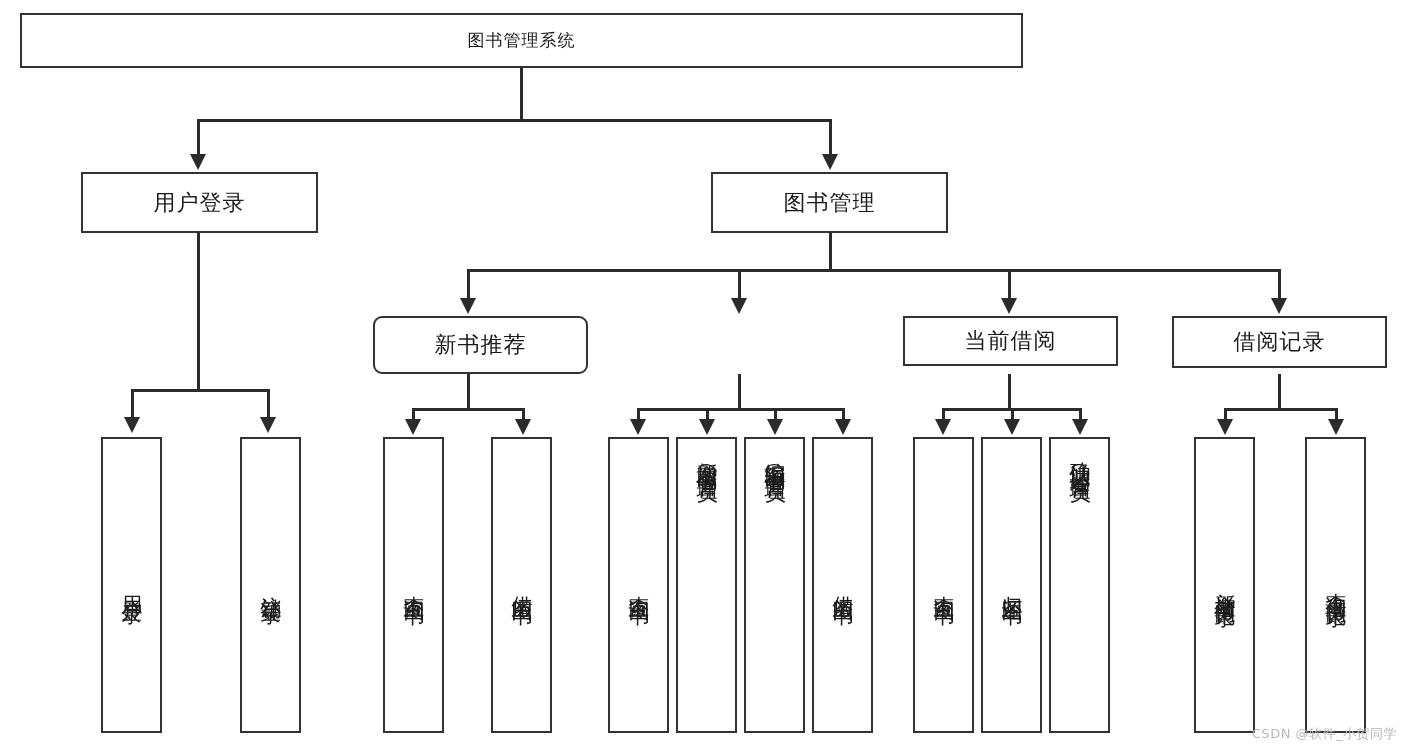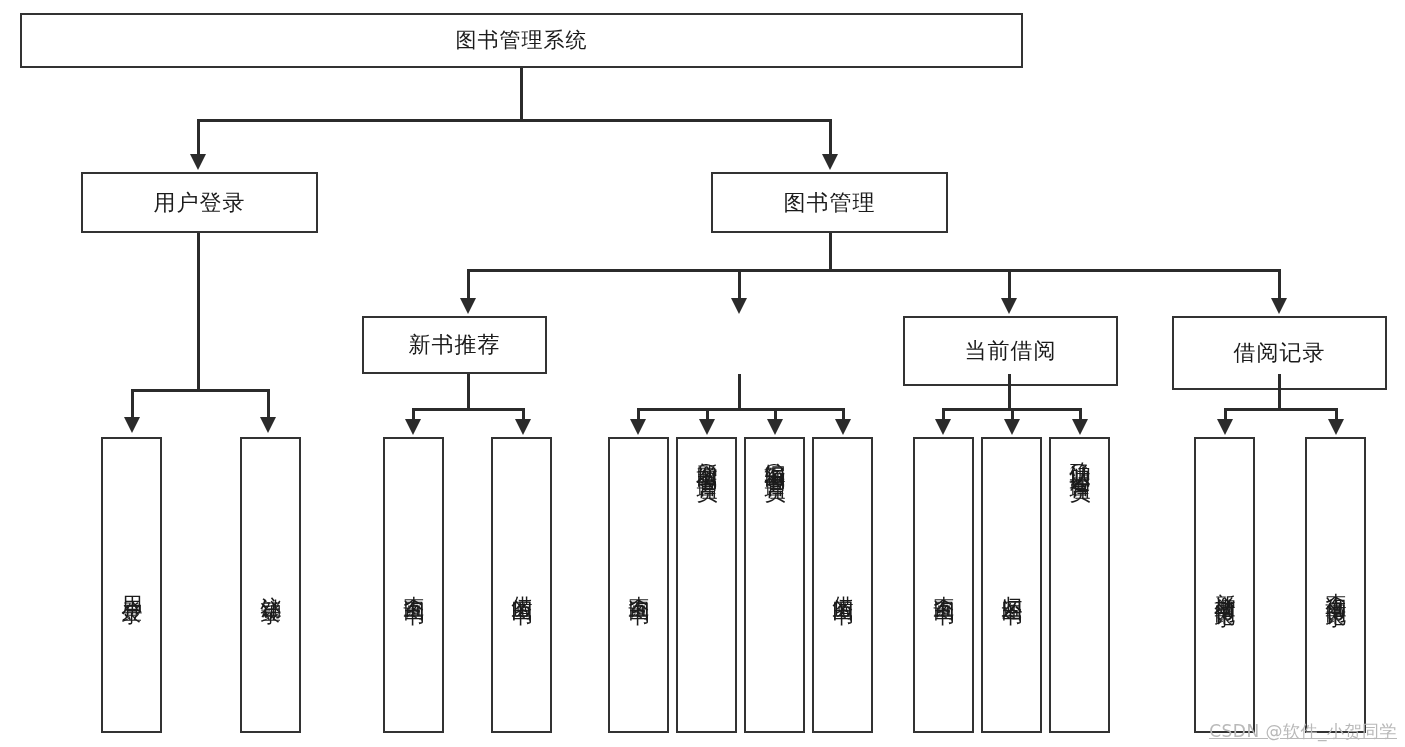--- a/index.html
+++ b/index.html
@@ -33,21 +33,21 @@
     text-align: center;
     line-height: 1.25;
     white-space: nowrap;
   }
   
   .node.horiz .label {
     font-size: 22px;
     letter-spacing: 1px;
   }
   .node.root .label {
-    font-size: 21px;
+    font-size: 17px;
   }
   
   .node.vert {
     align-items: flex-start;
     justify-content: center;
     padding-top: 0;
   }
   .node.vert .label {
     writing-mode: vertical-rl;
     text-orientation: upright;
@@ -83,25 +83,24 @@
     height: 0;
     border-left: 8px solid transparent;
     border-right: 8px solid transparent;
     border-top: 16px solid #2b2b2b;
   }
   
   #watermark {
     position: absolute;
     right: 8px;
     bottom: 4px;
-    font-size: 17px;
+    font-size: 13px;
     color: #b9b9b9;
     white-space: nowrap;
     letter-spacing: 0.5px;
-    text-decoration: underline;
   }
 </style>
 </head>
 <body>
 
 <div id="canvas">
 
   <div class="node horiz root" style="left:20px; top:13px; width:1003px; height:55px;">
     <span class="label">图书管理系统</span>
   </div>
@@ -134,27 +133,27 @@
   <div class="hline" style="left:467px; top:269px; width:814px;"></div>
   <div class="vline" style="left:467px; top:269px; height:31px;"></div>
   <div class="arrow" style="left:460px; top:298px;"></div>
   <div class="vline" style="left:738px; top:269px; height:31px;"></div>
   <div class="arrow" style="left:731px; top:298px;"></div>
   <div class="vline" style="left:1008px; top:269px; height:31px;"></div>
   <div class="arrow" style="left:1001px; top:298px;"></div>
   <div class="vline" style="left:1278px; top:269px; height:31px;"></div>
   <div class="arrow" style="left:1271px; top:298px;"></div>
 
-  <div class="node horiz" style="left:362px; top:316px; width:185px; height:58px;">
+  <div class="node horiz" style="left:373px; top:316px; width:215px; height:58px;border-radius:9px;">
     <span class="label">新书推荐</span>
   </div>
-  <div class="node horiz" style="left:903px; top:316px; width:215px; height:70px;">
+  <div class="node horiz" style="left:903px; top:316px; width:215px; height:50px;">
     <span class="label">当前借阅</span>
   </div>
-  <div class="node horiz" style="left:1172px; top:316px; width:215px; height:74px;">
+  <div class="node horiz" style="left:1172px; top:316px; width:215px; height:52px;">
     <span class="label">借阅记录</span>
   </div>
 
   <div class="vline" style="left:467px; top:374px; height:36px;"></div>
   <div class="hline" style="left:412px; top:408px; width:113px;"></div>
   <div class="vline" style="left:412px; top:408px; height:13px;"></div>
   <div class="arrow" style="left:405px; top:419px;"></div>
   <div class="vline" style="left:522px; top:408px; height:13px;"></div>
   <div class="arrow" style="left:515px; top:419px;"></div>
 

